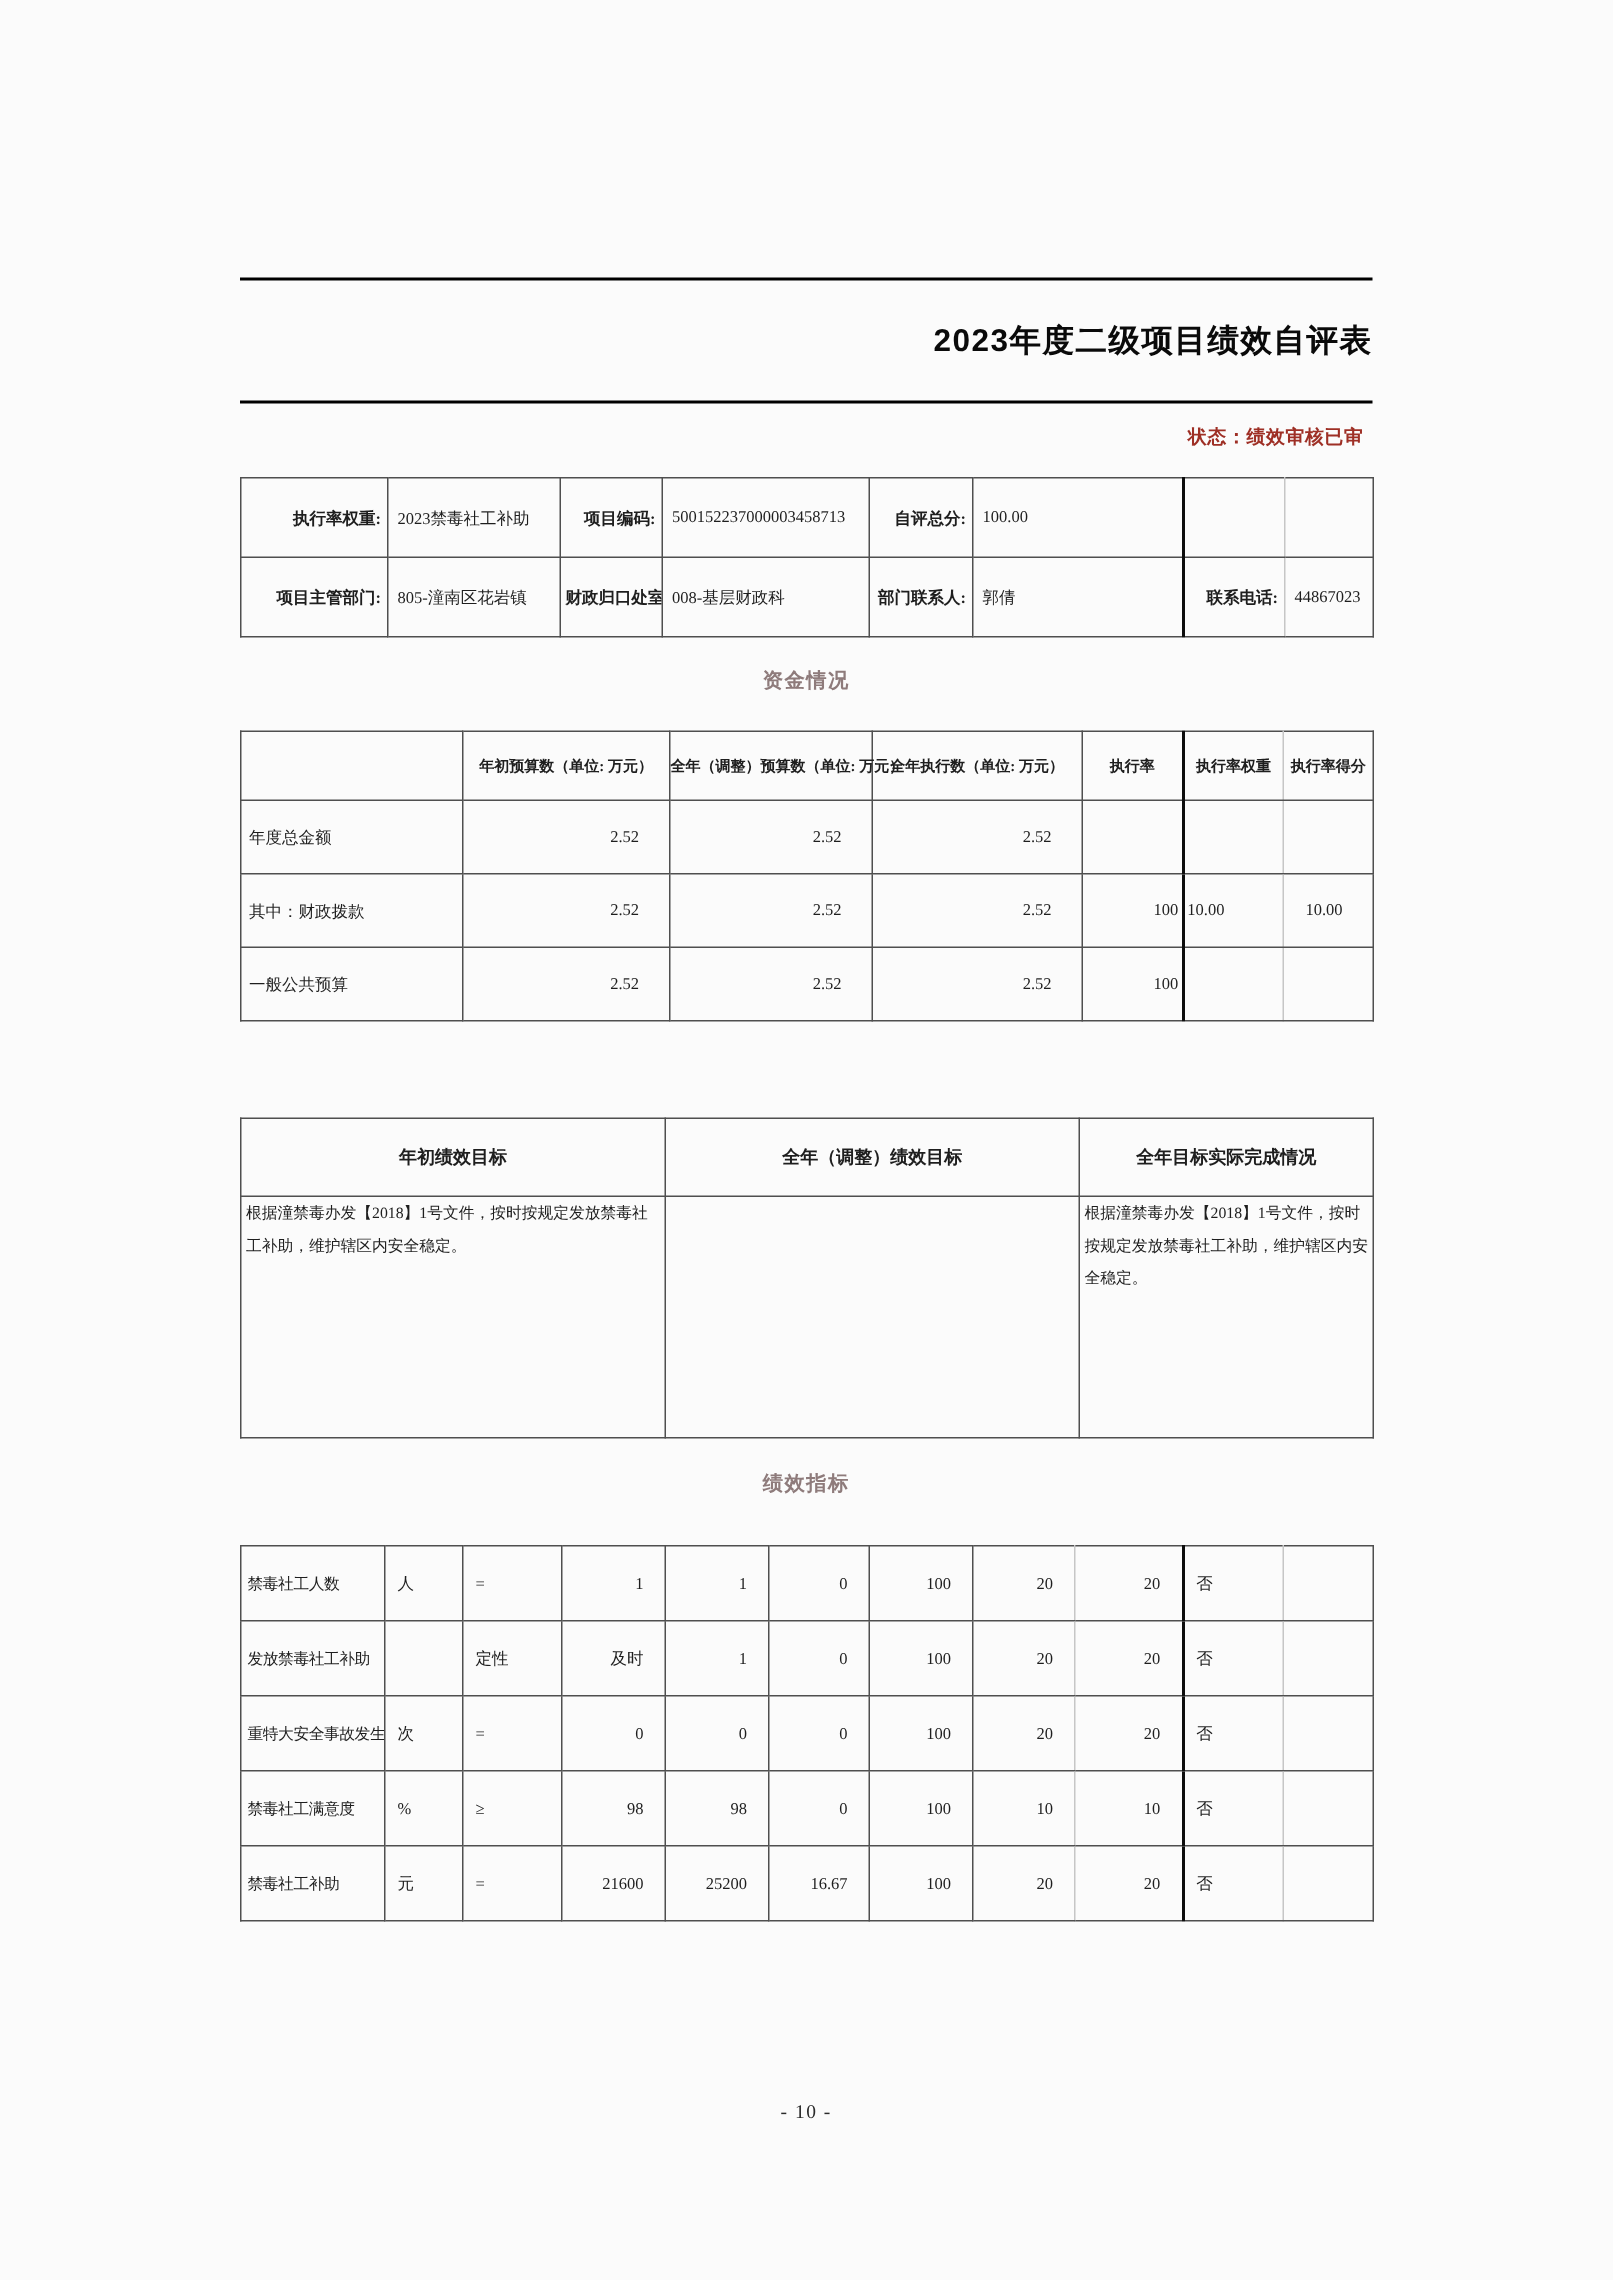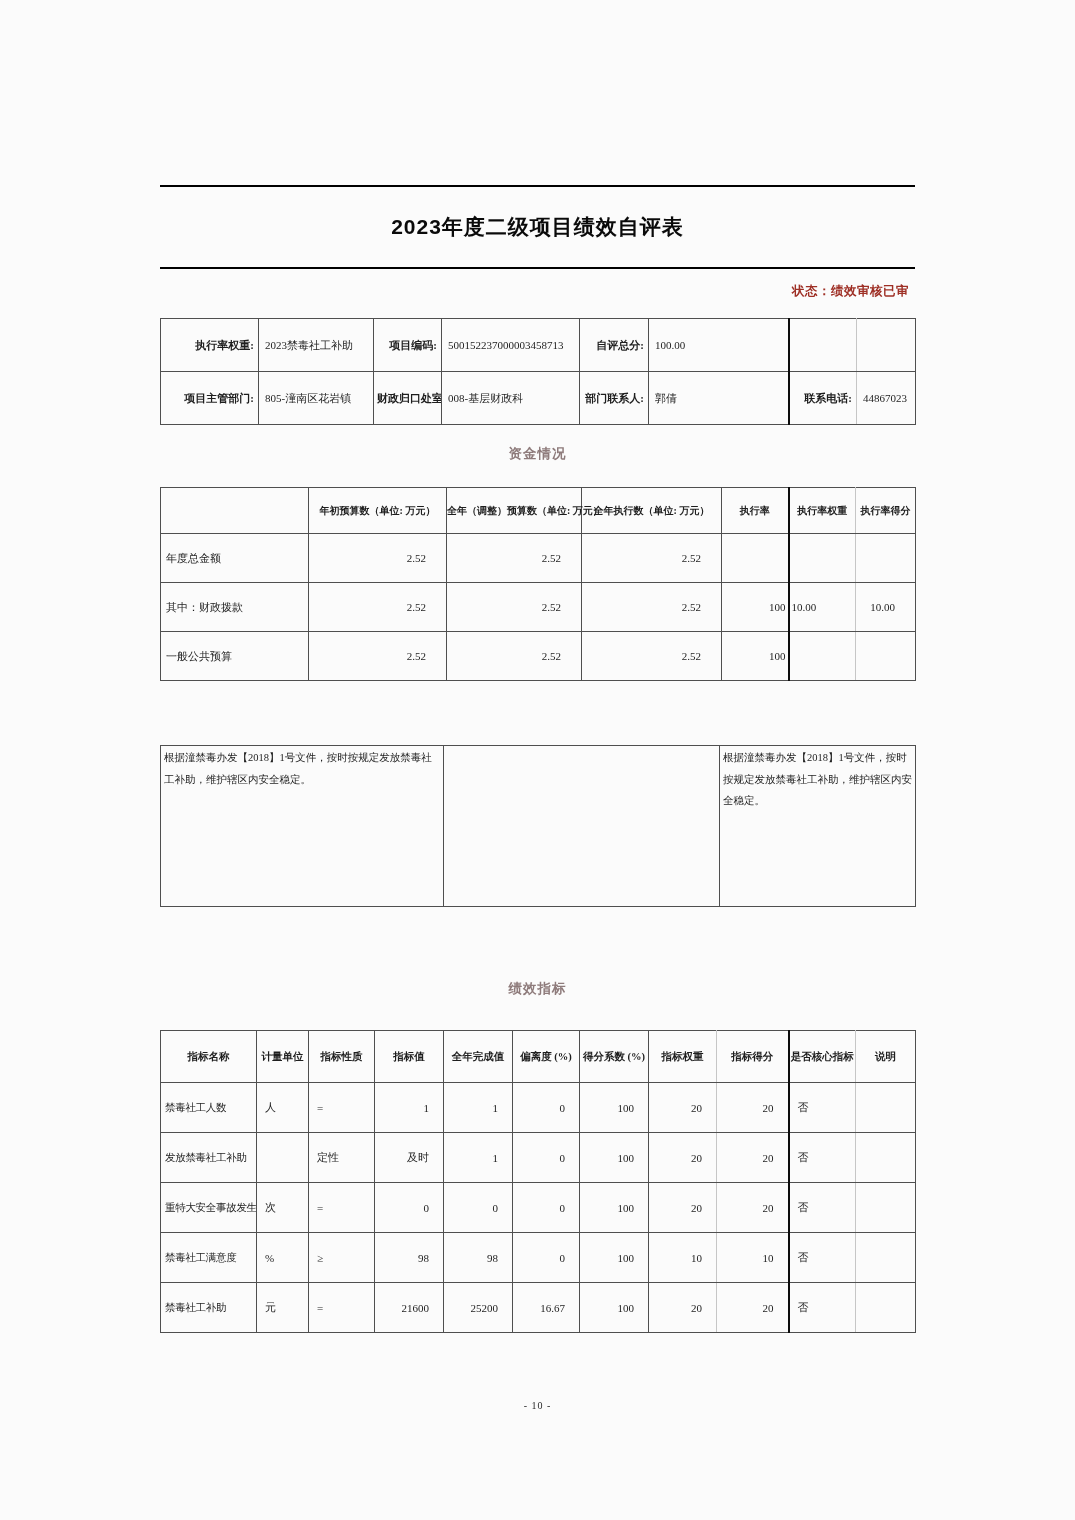--- a/index.html
+++ b/index.html
@@ -6,21 +6,21 @@
   body{
     width:1075px;height:1520px;background:#fbfbfb;
     font-family:"Liberation Serif","DejaVu Serif",serif;color:#1e1e1e;
   }
   .page{position:relative;width:1075px;height:1520px;overflow:hidden;}
 
   
   .title-box{
     position:absolute;left:160px;top:185px;width:755px;height:80px;
     border-top:2px solid #000;border-bottom:2px solid #000;
-    display:flex;align-items:center;justify-content:center;
+    display:flex;align-items:center;justify-content:flex-end;
   }
   .title-box h1{
     margin:0;font-family:"Liberation Sans","DejaVu Sans",sans-serif;
     font-size:21px;font-weight:bold;letter-spacing:1px;color:#0a0a0a;
   }
 
   .status{
     position:absolute;left:160px;top:283px;width:749px;
     text-align:right;font-size:12.5px;font-weight:bold;color:#9e2f25;
     letter-spacing:.5px;
@@ -75,21 +75,21 @@
   .ind tr.hd{height:52px;}
   .ind tr.dr{height:50px;}
   .ind th{font-size:10.5px;white-space:nowrap;overflow:visible;padding:0;}
   .ind td.name{text-align:left;padding-left:4px;white-space:nowrap;
     font-size:10.5px;letter-spacing:-.3px;}
   .ind td.cl{text-align:left;padding-left:8px;}
   .ind td.inum{text-align:right;padding-right:14px;}
 
   .pagenum{
     position:absolute;left:160px;top:1400px;width:755px;text-align:center;
-    font-size:10px;letter-spacing:1px;color:#2a2a2a;
+    font-size:13px;letter-spacing:1px;color:#2a2a2a;
   }
 </style>
 </head>
 <body>
 
 <div class="page">
 
   <div class="title-box">
     <h1>2023年度二级项目绩效自评表</h1>
   </div>
@@ -184,20 +184,25 @@
     </table>
 
 
   <table class="tbl goals">
     <colgroup>
       <col style="width:283px">
         <col style="width:276px">
         <col style="width:196px">
     </colgroup>
     <tbody>
+        <tr class="hd">
+      <th>年初绩效目标</th>
+      <th>全年（调整）绩效目标</th>
+      <th>全年目标实际完成情况</th>
+    </tr>
     <tr class="dr">
       <td>根据潼禁毒办发【2018】1号文件，按时按规定发放禁毒社工补助，维护辖区内安全稳定。</td>
       <td></td>
       <td>根据潼禁毒办发【2018】1号文件，按时按规定发放禁毒社工补助，维护辖区内安全稳定。</td>
     </tr>
   </tbody>
     </table>
 
   <div class="sec sec3">绩效指标</div>
 
@@ -209,33 +214,20 @@
         <col style="width:69px">
       <col style="width:69px">
         <col style="width:67px">
         <col style="width:69px">
         <col style="width:68px">
       <col style="width:72px">
         <col style="width:67px">
         <col style="width:60px">
     </colgroup>
     <tbody>
-        <tr class="hd">
-      <th>指标名称</th>
-      <th>计量单位</th>
-      <th>指标性质</th>
-      <th>指标值</th>
-      <th>全年完成值</th>
-      <th>偏离度 (%)</th>
-      <th>得分系数 (%)</th>
-      <th class="lr">指标权重</th>
-      <th class="lv">指标得分</th>
-      <th class="bv lr">是否核心指标</th>
-      <th class="lv">说明</th>
-    </tr>
 
     <tr class="dr">
       <td class="name">禁毒社工人数</td>
       <td class="cl">人</td>
       <td class="cl">=</td>
       <td class="inum">1</td>
       <td class="inum">1</td>
       <td class="inum">0</td>
       <td class="inum">100</td>
       <td class="inum lr">20</td>

